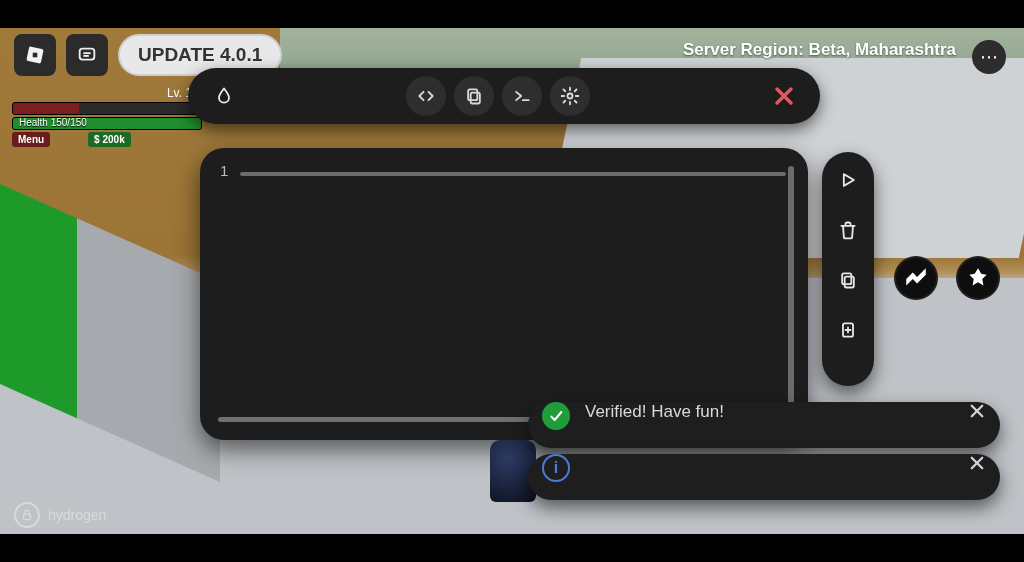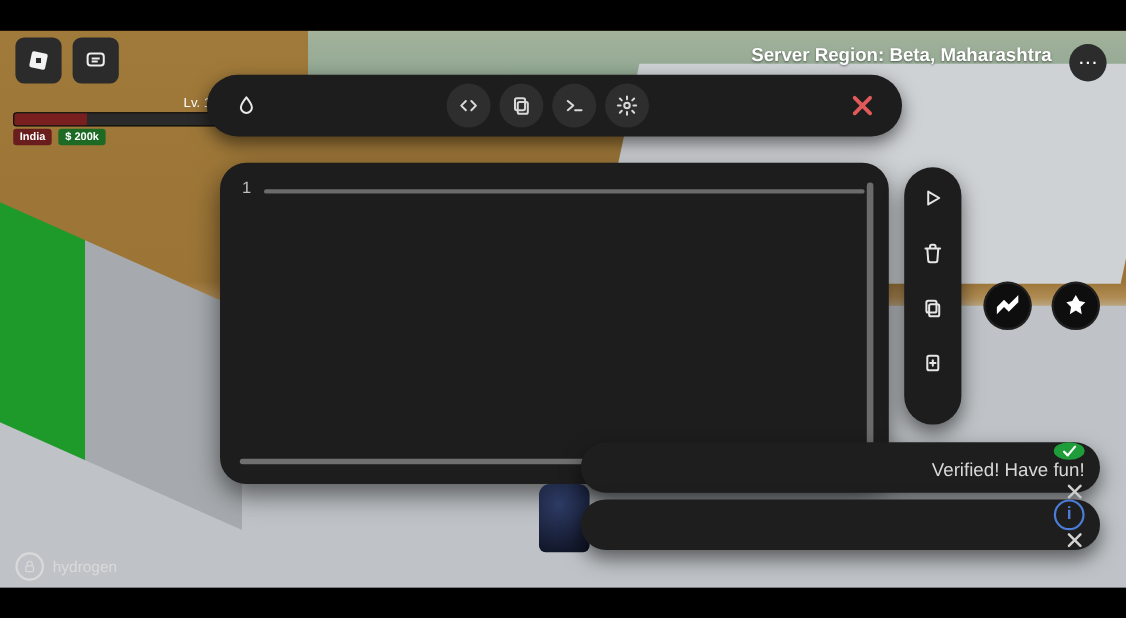--- a/index.html
+++ b/index.html
@@ -42,21 +42,21 @@
   .bar .fill{ position:absolute; left:0; top:0; bottom:0; }
   .bar .txt { position:absolute; left:6px; top:-1px; font-size:10px; color:#fff;
               text-shadow:0 1px 1px #000; }
   .b-red  .fill{ width:35%; background:#7a1f1f; }
   .b-green .fill{ width:100%; background:#1f8e2e; }
   .b-yellow .fill{ width:8%;  background:#bba53a; }
   .menu-row{ display:flex; gap:6px; margin-top:2px; }
   .chip{ font-size:10px; font-weight:700; padding:2px 6px; border-radius:3px;
          color:#fff; }
   .chip.menu{ background:#6a1d1d; }
-  .chip.cash{ background:#1d6a24; }
+  .chip.cash{ background:#1d6a24;margin-left:32px; }
 
   .exec-top { position:absolute; left:188px; top:68px; width:632px; height:56px;
               background:#1d1d1d; border-radius:28px; display:flex;
               align-items:center; padding:0 16px; gap:8px;
               box-shadow:0 6px 16px rgba(0,0,0,.55); }
   .exec-top .spacer{ flex:1; }
   .cbtn{ width:40px; height:40px; border-radius:50%; background:#2e2e2e;
          display:flex; align-items:center; justify-content:center; }
   .cbtn svg{ width:20px; height:20px; stroke:#d9d9d9; fill:none;
              stroke-width:2.2; stroke-linecap:round; stroke-linejoin:round; }
@@ -83,23 +83,23 @@
   .side .cbtn svg{ stroke:#e6e6e6; }
 
   .gamecircle{ position:absolute; width:44px; height:44px; border-radius:50%;
                background:#0e0e0e; box-shadow:inset 0 0 0 2px rgba(255,255,255,.08);
                display:flex; align-items:center; justify-content:center; }
   .gc1{ left:894px; top:256px; }
   .gc2{ left:956px; top:256px; }
   .gamecircle svg{ width:26px; height:26px; fill:#fff; }
 
   .toast { position:absolute; left:528px; height:46px; border-radius:24px;
-           background:#1e1e1e; display:flex; align-items:flex-end; padding:0 14px;
-           gap:0; color:#d9d9d9; font-size:17px;
-           box-shadow:0 8px 18px rgba(0,0,0,.55);flex-direction:column; }
+           background:#1e1e1e; display:flex; align-items:flex-start; padding:0 14px;
+           gap:15px; color:#d9d9d9; font-size:17px;
+           box-shadow:0 8px 18px rgba(0,0,0,.55); }
   .toast1{ top:402px; width:472px; }
   .toast2{ top:454px; width:472px; }
   .toast .cx{ margin-left:auto; display:flex; }
   .toast .cx svg{ width:18px; height:18px; stroke:#d3d3d3; stroke-width:3;
                   stroke-linecap:round; }
   .tstat{ width:28px; height:28px; border-radius:50%; display:flex; align-items:center;
           justify-content:center; }
   .tstat.ok{ background:#1f9d3a; }
   .tstat.info{ border:2.5px solid #4b7dd6; color:#4b7dd6; font-weight:700;
                font-size:16px; }
@@ -133,35 +133,40 @@
         <rect x="9.5" y="9.5" width="5" height="5" fill="#2b2b2b"></rect>
       </svg>
   </div>
   <div class="sqbtn">
     <svg viewBox="0 0 24 24">
         <rect x="4" y="5" width="16" height="12" rx="3" fill="none" stroke="#eee" stroke-width="2"></rect>
         <line x1="8" y1="10" x2="16" y2="10" stroke="#eee" stroke-width="2"></line>
         <line x1="8" y1="13" x2="14" y2="13" stroke="#eee" stroke-width="2"></line>
       </svg>
   </div>
+  <div class="pill gray">UPDATE 4.0.1</div>
 </div>
 
 <div class="server">
   <span>Server Region:</span>
   <span>Beta, Maharashtra</span>
 </div>
 <div class="dotsbtn">⋯</div>
 
 <div class="hud">
   <div class="lvl">Lv. 1</div>
   <div class="bar b-red">
       <div class="fill"></div>
     </div>
+  <div class="bar b-green">
+      <div class="fill"></div>
+      <span class="txt">Health 150/150</span>
+    </div>
   <div class="menu-row">
-    <span class="chip menu">India</span>
+    <span class="chip menu">Menu</span>
     <span class="chip cash">$ 200k</span>
   </div>
 </div>
 
 <div class="exec-top">
   <div class="cbtn logo" style="background:transparent">
     <svg viewBox="0 0 24 24">
         <path d="M12 3c4 5 6 8 6 11a6 6 0 0 1-12 0c0-3 2-6 6-11z"></path>
       </svg>
   </div>

